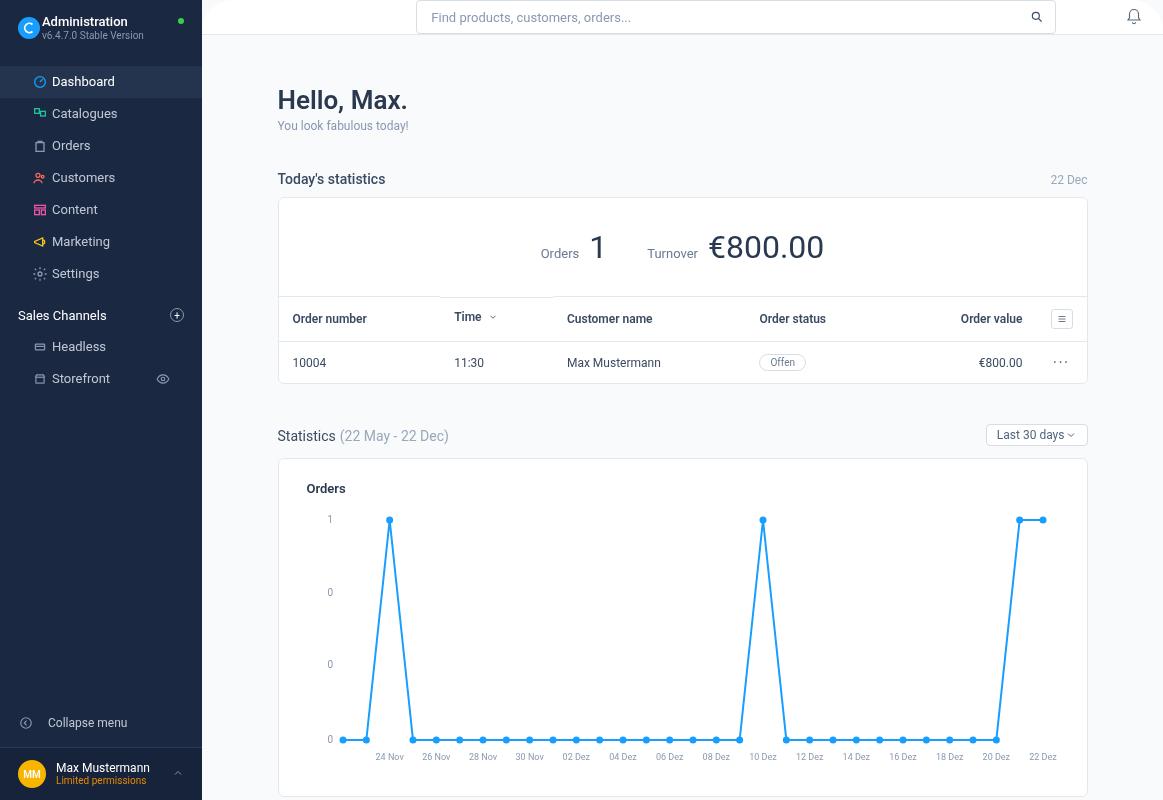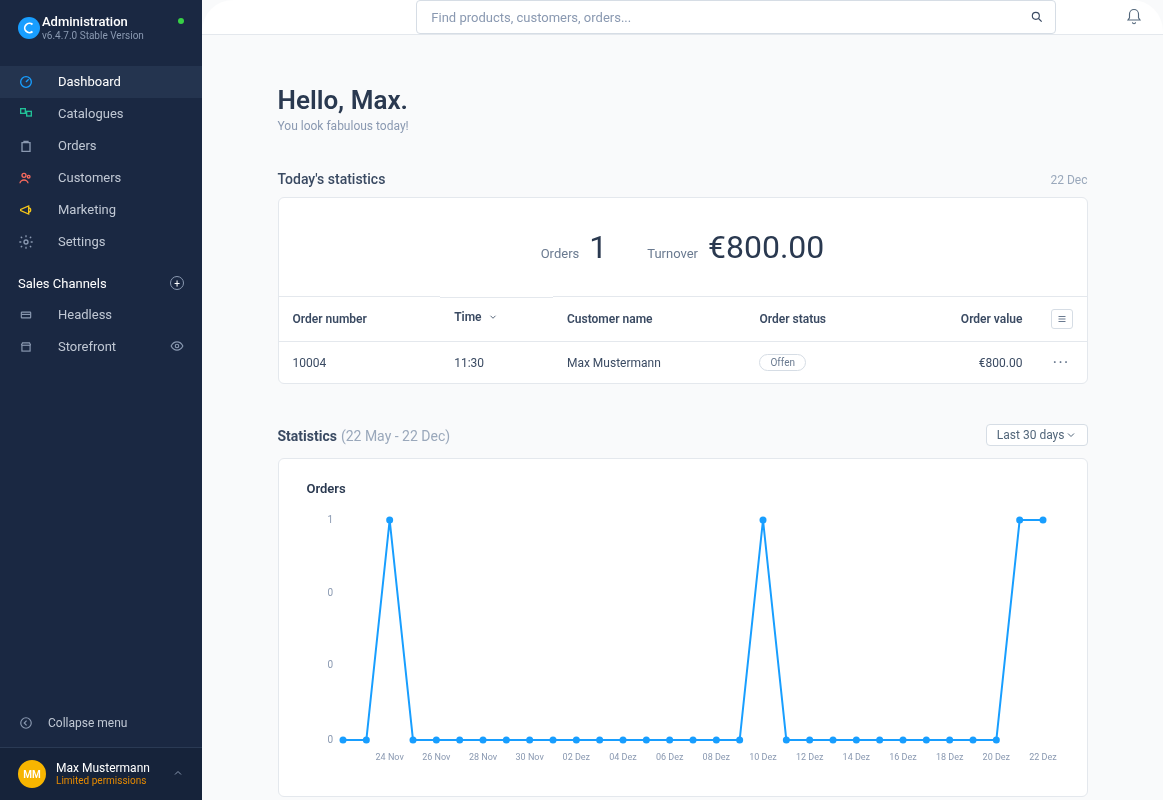--- a/index.html
+++ b/index.html
@@ -6,21 +6,21 @@
 body { display: flex; width: 1163px; height: 800px; background: #f9fafb; overflow: hidden; }
 .sidebar { width: 202px; background: #1a2842; color: #c0c8d4; display: flex; flex-direction: column; font-size: 13px; }
 .sidebar-header { display: flex; align-items: center; padding: 14px 18px; gap: 2px; position: relative; }
 .logo { width: 22px; height: 22px; border-radius: 50%; background: #189eff; display: flex; align-items: center; justify-content: center; }
 .logo svg { width: 14px; height: 14px; }
 .brand-text { display: flex; flex-direction: column; line-height: 1.2; }
 .brand-title { color: #fff; font-size: 13px; font-weight: 500; }
 .brand-version { color: #8a99b1; font-size: 10px; }
 .status-dot { width: 6px; height: 6px; border-radius: 50%; background: #37d046; position: absolute; right: 18px; top: 18px; }
 .nav-section { padding-top: 10px; }
-.nav-item { display: flex; align-items: flex-start; padding: 8px 18px; gap: 24px; cursor: pointer; color: #c0c8d4; }
+.nav-item { display: flex; align-items: center; padding: 8px 32px; gap: 4px; cursor: pointer; color: #c0c8d4; }
 .nav-item.active { background: #24344f; color: #fff; }
 .nav-icon { width: 16px; height: 16px; display: flex; align-items: center; justify-content: center; flex-shrink: 0; }
 .channels-header { display: flex; align-items: center; justify-content: space-between; padding: 18px 18px 8px; color: #fff; font-size: 13px; }
 .plus-icon { width: 14px; height: 14px; border: 1px solid #8a99b1; border-radius: 50%; display: flex; align-items: center; justify-content: center; font-size: 10px; cursor: pointer; }
 .eye-icon { margin-left: auto; width: 14px; height: 14px; }
 .sidebar-bottom { margin-top: auto; }
 .collapse-menu { display: flex; align-items: center; gap: 14px; padding: 10px 18px 16px; cursor: pointer; font-size: 12px; }
 .user-panel { display: flex; align-items: center; padding: 12px 18px; border-top: 1px solid #2a3a54; background: #16233a; gap: 10px; }
 .avatar { width: 28px; height: 28px; border-radius: 50%; background: #f7b500; color: #fff; display: flex; align-items: center; justify-content: center; font-size: 10px; font-weight: 600; }
 .user-text { display: flex; flex-direction: column; line-height: 1.2; }
@@ -51,21 +51,21 @@
 .table th, .table td { border-top: 1px solid #e4e8ed; padding: 12px 14px; font-size: 12px; text-align: left; color: #3a4a62; }
 .table th { font-weight: 600; }
 .table th:nth-child(2) { display: flex; align-items: center; gap: 6px; }
 .table td:nth-child(5), .table th:nth-child(5) { text-align: right; }
 .table th:nth-child(6), .table td:nth-child(6) { text-align: center; width: 50px; }
 .status-pill { display: inline-block; padding: 2px 10px; border: 1px solid #d6dde5; border-radius: 10px; font-size: 10px; color: #6a7a90; }
 .col-actions-btn { display: inline-flex; align-items: center; justify-content: center; width: 22px; height: 20px; border: 1px solid #d6dde5; border-radius: 3px; cursor: pointer; }
 .dots { letter-spacing: 2px; font-weight: bold; color: #6a7a90; cursor: pointer; }
 
 .stats2-header { display: flex; align-items: center; justify-content: space-between; margin-bottom: 12px; }
-.stats2-title { font-size: 14px; color: #3a4a62; font-weight: 700; }
+.stats2-title { font-size: 14px; color: #3a4a62; font-weight: 400; }
 .stats2-range { color: #9aa8bb; font-weight: 400; }
 .range-select { display: flex; align-items: center; border: 1px solid #d6dde5; border-radius: 4px; background: #fff; padding: 3px 10px; font-size: 12px; color: #52667a; cursor: pointer; }
 .chart-card { border: 1px solid #e4e8ed; border-radius: 6px; background: #fff; padding: 22px 28px; }
 .chart-title { font-size: 13px; font-weight: 600; color: #2a3950; margin-bottom: 14px; }
 .chart-svg { width: 100%; height: 260px; }
 .chart-svg .axis-label { font-size: 9px; fill: #8a99b1; }
 .chart-svg .y-label { font-size: 10px; fill: #8a99b1; }
 </style>
 </head>
 <body>
@@ -114,20 +114,30 @@
       </div>
       <div class="nav-item">
         <span class="nav-icon">
           <svg viewBox="0 0 24 24" width="16" height="16" fill="none" stroke="#f76a5e" stroke-width="2">
             <circle cx="9" cy="8" r="3"></circle>
             <circle cx="16" cy="10" r="2"></circle>
             <path d="M3 20c0-3 3-5 6-5s6 2 6 5"></path>
           </svg>
         </span>
         <span>Customers</span>
+      </div>
+      <div class="nav-item">
+        <span class="nav-icon">
+          <svg viewBox="0 0 24 24" width="16" height="16" fill="none" stroke="#e755a3" stroke-width="2">
+            <rect x="4" y="5" width="16" height="4"></rect>
+            <rect x="4" y="12" width="7" height="7"></rect>
+            <rect x="14" y="12" width="6" height="7"></rect>
+          </svg>
+        </span>
+        <span>Content</span>
       </div>
       <div class="nav-item">
         <span class="nav-icon">
           <svg viewBox="0 0 24 24" width="16" height="16" fill="none" stroke="#f5c518" stroke-width="2">
             <path d="M4 11v2l12 5V6L4 11z"></path>
             <path d="M16 9a3 3 0 0 1 0 6"></path>
           </svg>
         </span>
         <span>Marketing</span>
       </div>

